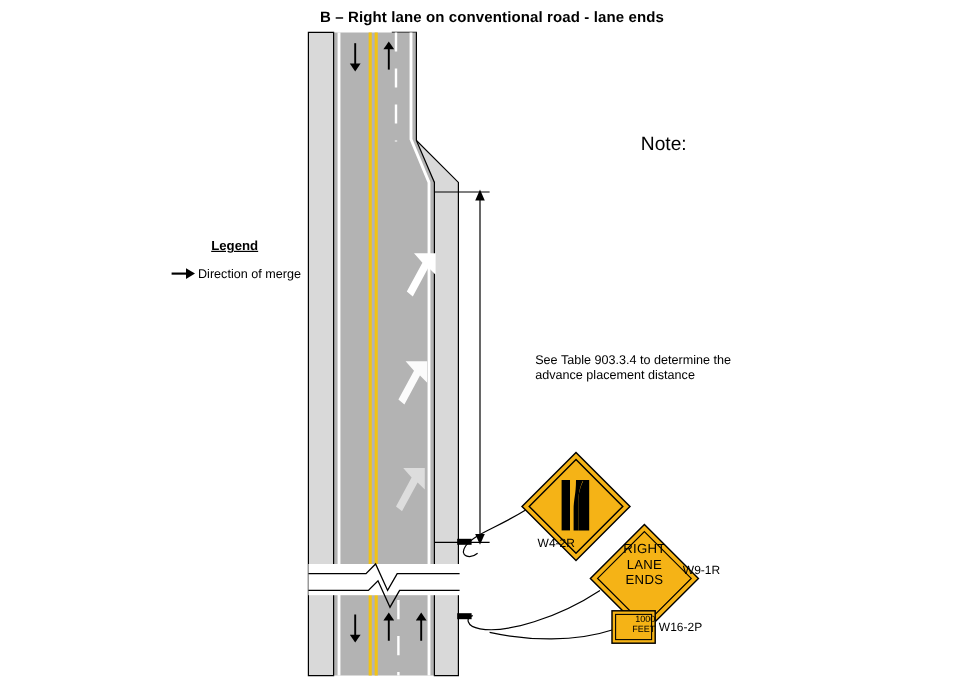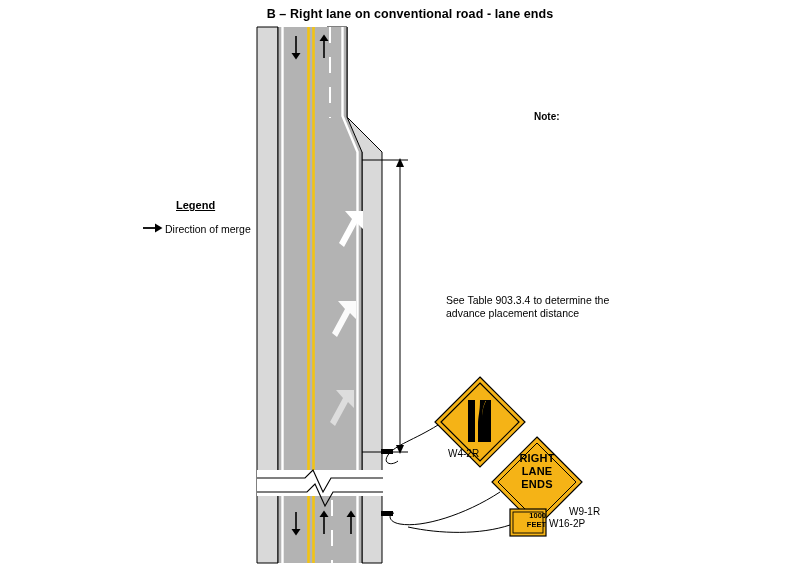--- a/index.html
+++ b/index.html
@@ -31,22 +31,21 @@
     top: 7px;
     width: 800px;
     text-align: center;
     font-size: 12.5px;
     font-weight: bold;
     letter-spacing: 0.1px;
   }
   #note-label {
     left: 524px;
     top: 111px;
-    font-size: 10px;
-    font-weight: bold;
+    font-size: 16px;
   }
   #note-body {
     left: 560px;
     top: 111px;
     font-size: 10.5px;
   }
   #legend-title {
     left: 166px;
     top: 199px;
     font-size: 11px;
@@ -63,27 +62,27 @@
     top: 294px;
     font-size: 10.5px;
     margin-left: 40px;
   }
   .sign-label {
     position: absolute;
     font-size: 10px;
     white-space: pre;
   }
   #label-w42r { left: 438px; top: 448px; }
-  #label-w91r { left: 559px; top: 470px; margin-top: 36px; }
+  #label-w91r { left: 559px; top: 470px; }
   #label-w162p { left: 539px; top: 518px; }
   .sign-text {
     position: absolute;
     text-align: center;
     white-space: pre;
-    font-weight: bold;
+    font-weight: normal;
   }
   #w91r-text {
     left: 497px;
     top: 452px;
     width: 60px;
     font-size: 11px;
     line-height: 13px;
     letter-spacing: 0.2px;
   }
   #w162p-text {

